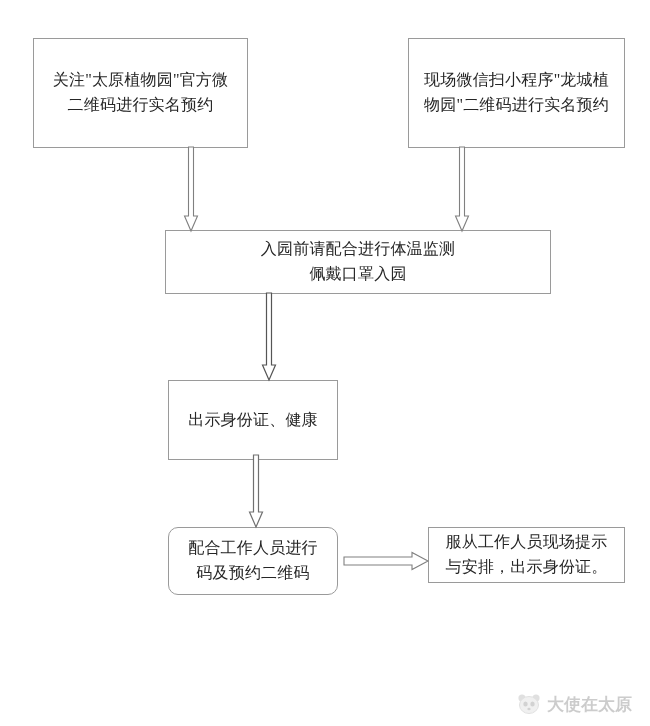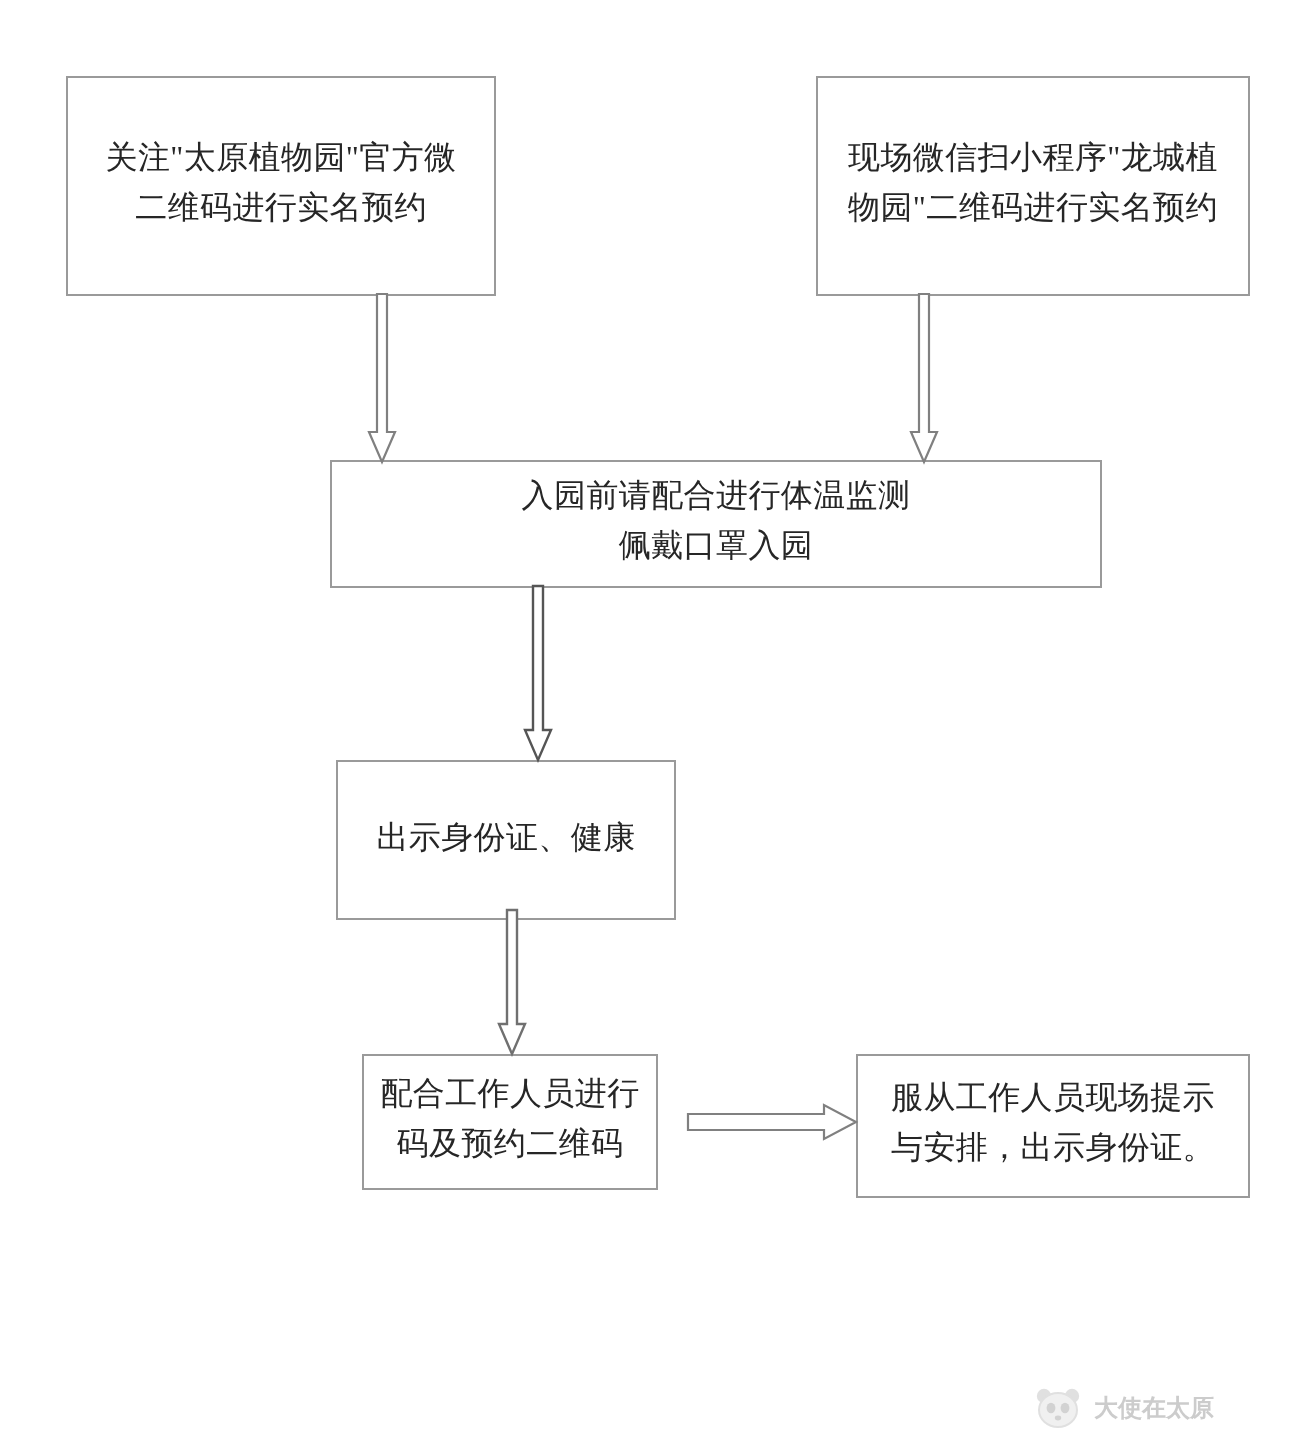--- a/index.html
+++ b/index.html
@@ -35,22 +35,22 @@
     white-space: pre;
     font-family: "Liberation Serif", "DejaVu Serif", serif;
   }
   .node-line { display: block; }
 
   
   #node-wechat-official   { left: 33px;  top: 38px;  width: 215px; height: 110px; }
   #node-miniprogram-scan  { left: 408px; top: 38px;  width: 217px; height: 110px; }
   #node-temperature-check { left: 165px; top: 230px; width: 386px; height: 64px; }
   #node-show-credentials  { left: 168px; top: 380px; width: 170px; height: 80px; }
-  #node-verify-qrcode     { left: 181px; top: 527px; width: 148px; height: 68px; }
-  #node-follow-staff      { left: 428px; top: 527px; width: 197px; height: 72px; }
+  #node-verify-qrcode     { left: 168px; top: 527px; width: 170px; height: 68px; border-radius: 10px; }
+  #node-follow-staff      { left: 428px; top: 527px; width: 197px; height: 56px; }
 
   
   .connector {
     position: absolute;
     overflow: visible;
   }
   #conn-wechat-to-temp    { left: 178px; top: 147px; width: 26px;  height: 86px; }
   #conn-mini-to-temp      { left: 449px; top: 147px; width: 26px;  height: 86px; }
   #conn-temp-to-show      { left: 256px; top: 293px; width: 26px;  height: 89px; }
   #conn-show-to-verify    { left: 243px; top: 455px; width: 26px;  height: 74px; }
@@ -72,21 +72,21 @@
     filter: grayscale(100%);
     pointer-events: none;
   }
   #watermark .wm-mark {
     width: 26px;
     height: 22px;
     flex: 0 0 auto;
   }
   #watermark .wm-text {
     font-family: "Liberation Sans", "DejaVu Sans", sans-serif;
-    font-size: 12px;
+    font-size: 17px;
     font-weight: 700;
     color: #585858;
     letter-spacing: 0px;
     white-space: nowrap;
   }
 </style>
 </head>
 <body>
 
 <div id="canvas">

